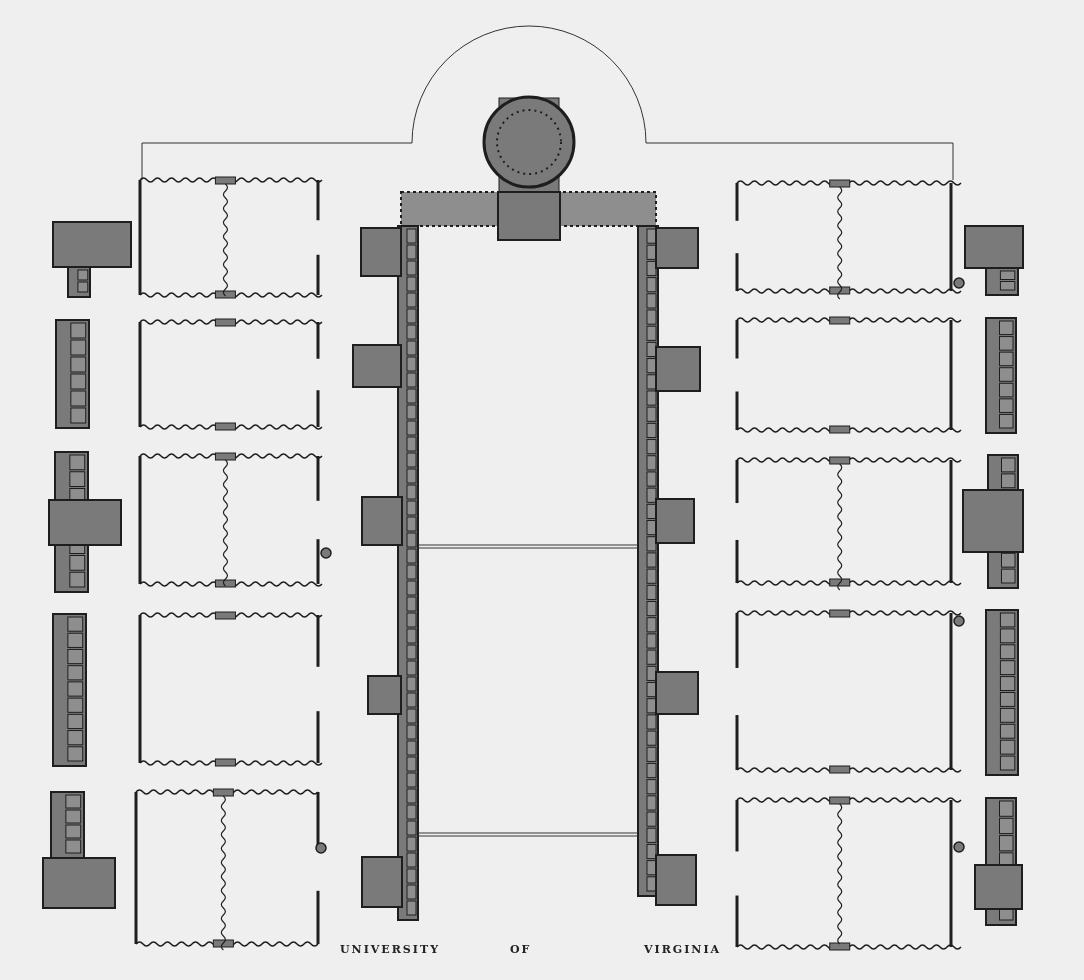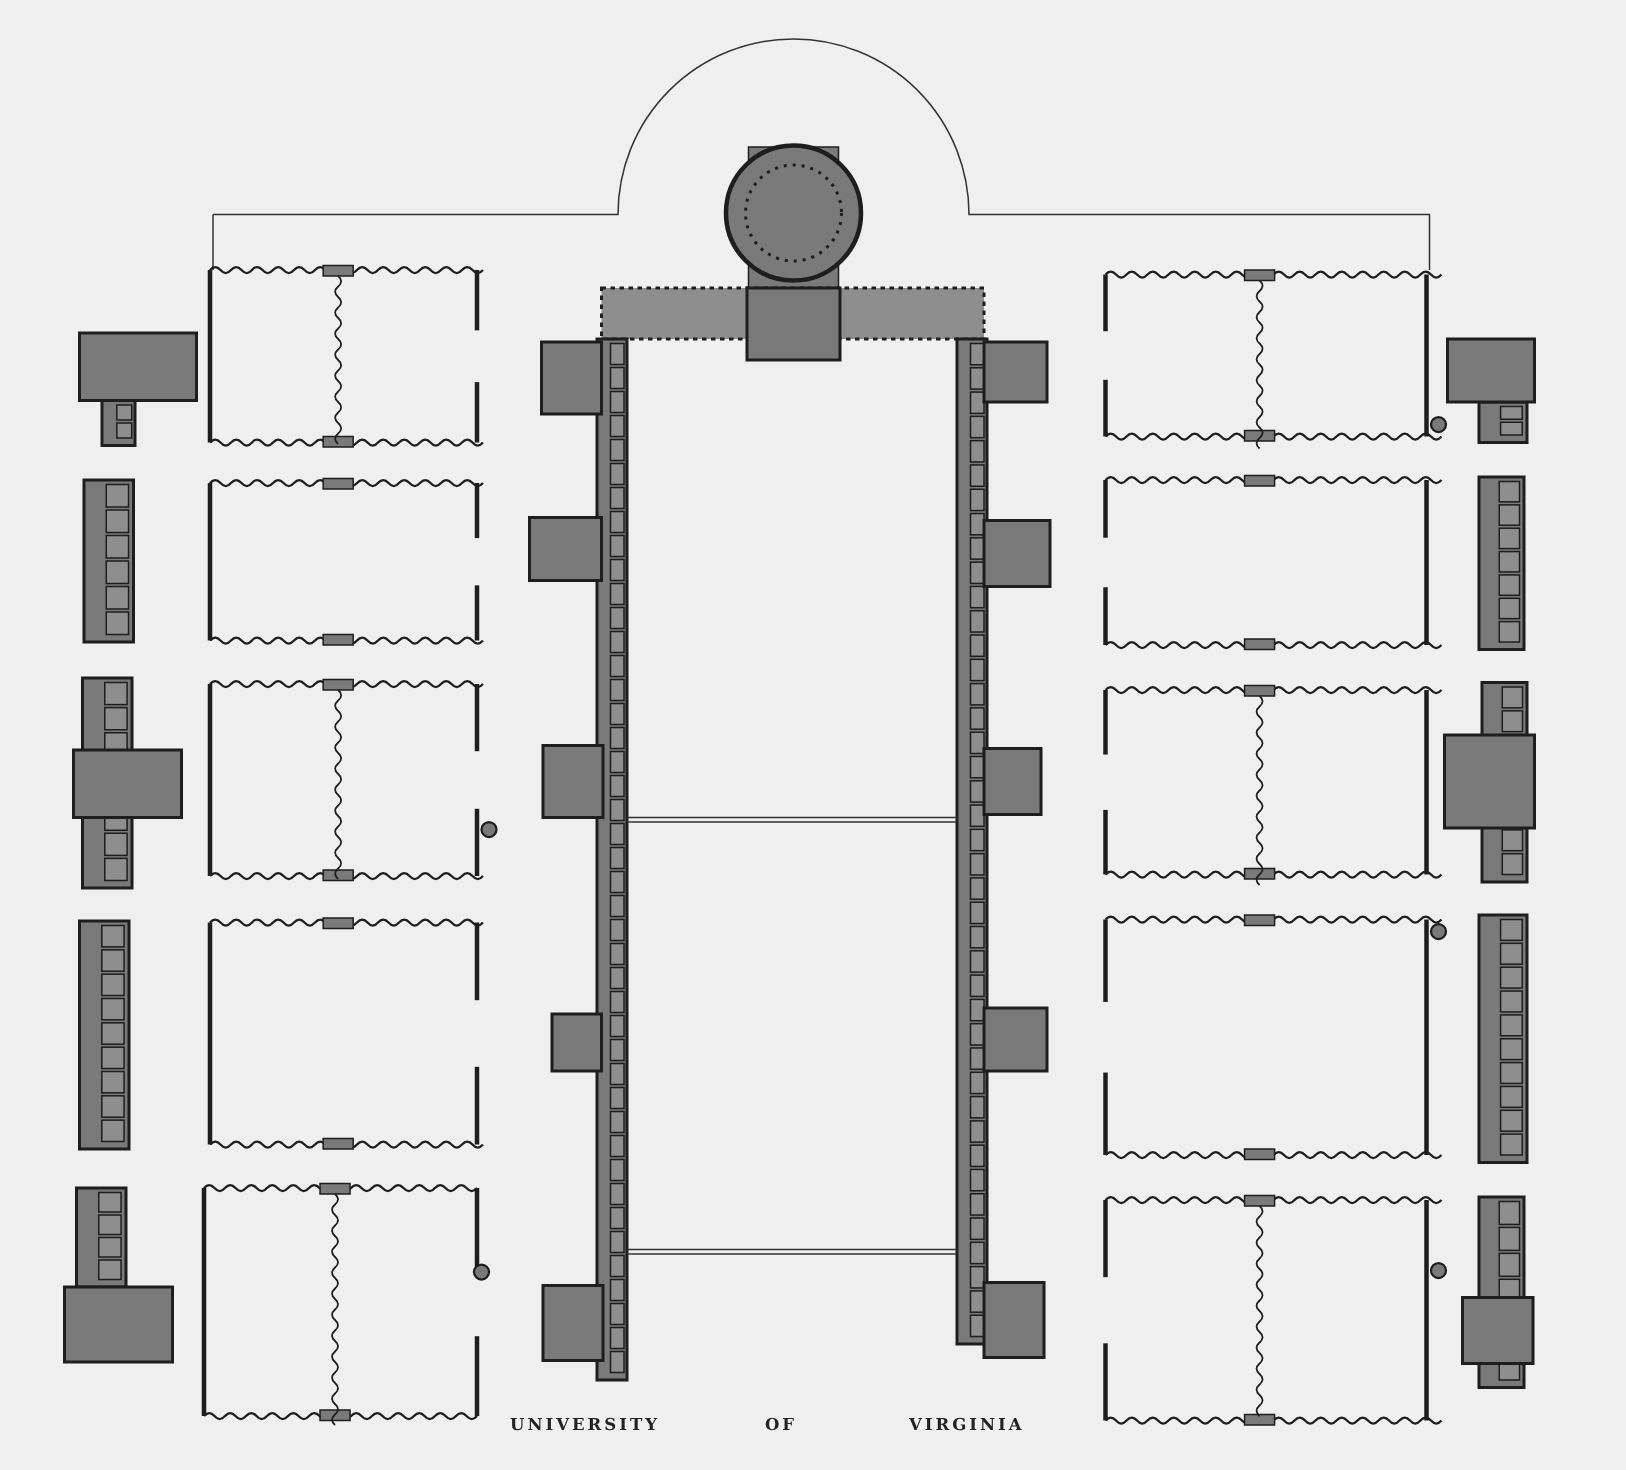--- a/index.html
+++ b/index.html
@@ -276,14 +276,14 @@
       <rect x="999.5" y="904.7142857142857" width="13.5" height="15.285714285714285" fill="#8e8e8e" stroke="#1e1e1e" stroke-width="1"></rect>
       <rect x="975" y="865" width="47" height="44" fill="#7a7a7a" stroke="#1e1e1e" stroke-width="2"></rect>
       <circle cx="326" cy="553" r="5" fill="#7a7a7a" stroke="#1e1e1e" stroke-width="1.5"></circle>
       <circle cx="321" cy="848" r="5" fill="#7a7a7a" stroke="#1e1e1e" stroke-width="1.5"></circle>
       <circle cx="959" cy="283" r="5" fill="#7a7a7a" stroke="#1e1e1e" stroke-width="1.5"></circle>
       <circle cx="959" cy="621" r="5" fill="#7a7a7a" stroke="#1e1e1e" stroke-width="1.5"></circle>
       <circle cx="959" cy="847" r="5" fill="#7a7a7a" stroke="#1e1e1e" stroke-width="1.5"></circle>
     </svg>
   <span class="title" style="left: 340px;">UNIVERSITY</span>
   <span class="title" style="left: 510px;">OF</span>
-  <span class="title" style="left: 606px;">VIRGINIA</span>
+  <span class="title" style="left: 644px;">VIRGINIA</span>
 </div>
 
 </body></html>

